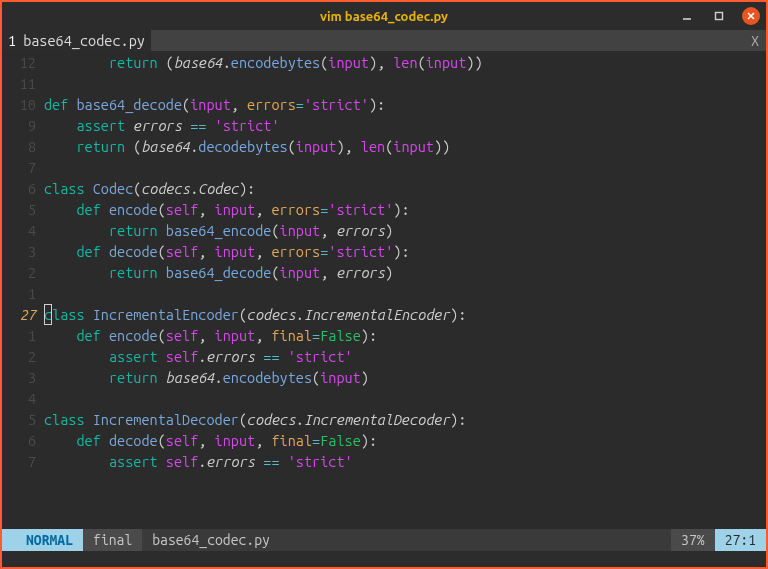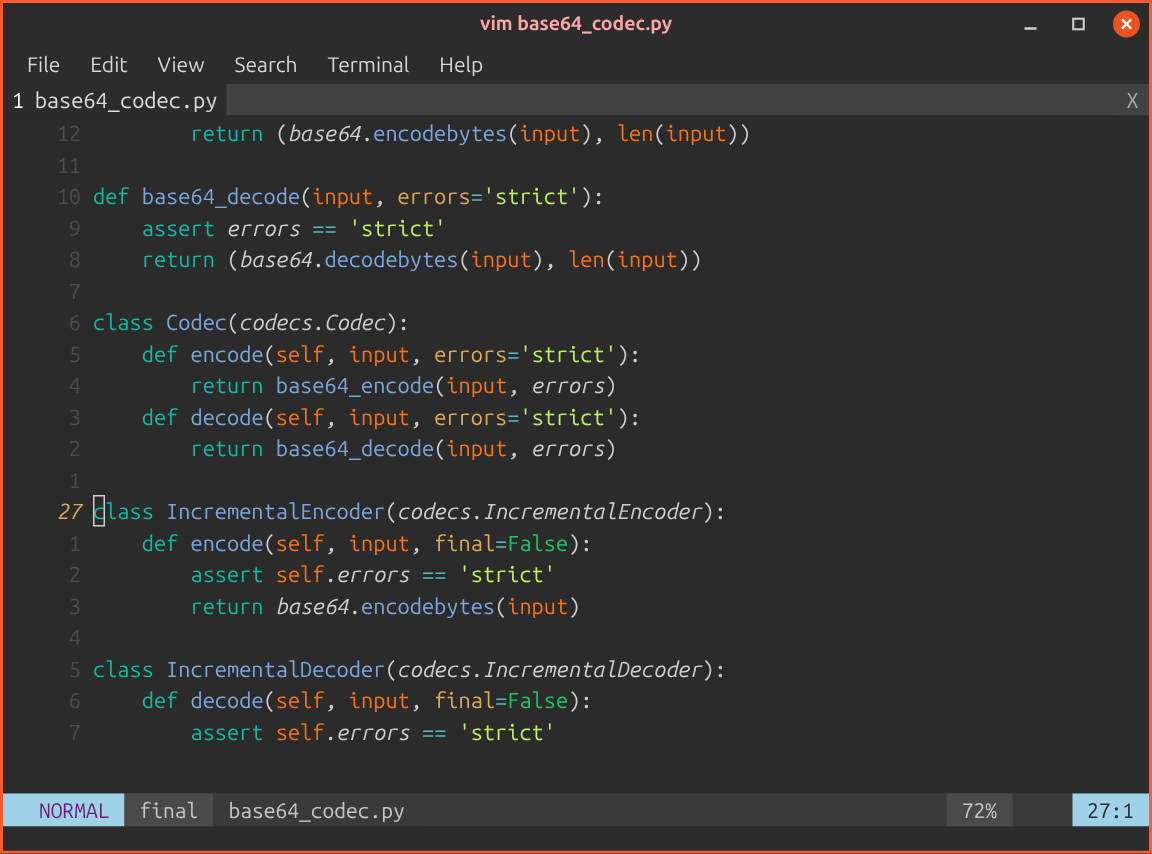--- a/index.html
+++ b/index.html
@@ -22,21 +22,21 @@
       height: 28px;
       background: #2c2c2c;
       display: flex;
       align-items: center;
       position: relative;
     }
     .title {
       position: absolute;
       left: 0; right: 0;
       text-align: center;
-      color: #fca5a5;
+      color: #eab308;
       font-family: Ubuntu, sans-serif;
       font-size: 13px;
       font-weight: bold;
     }
     .winctrl {
       position: absolute;
       right: 6px;
       display: flex;
       gap: 14px;
       align-items: center;
@@ -74,59 +74,59 @@
       display:flex; align-items:center; justify-content:center;
     }
     .editor {
       flex: 1;
       background: #2b2b2b;
       line-height: 21px;
       white-space: pre;
       overflow: hidden;
       padding-top: 1px;
     }
-    .line { display: flex; height: 21px; padding-left: 18px; }
+    .line { display: flex; height: 21px; }
     .gutter {
       width: 42px;
       text-align: right;
       padding-right: 8px;
       color: #4a4a4a;
     }
     .line.abs .gutter { color: #e0a85a; font-style: italic; }
     .code { flex:1; color: #cfcfcf; }
     .cursorbox {
       display:inline-block;
       outline: 1px solid #cfcfcf;
       outline-offset: -1px;
     }
     .kw   { color: #14b8a6; }  
     .fn   { color: #7aa7dd; }  
     .id   { color: #cfcfcf; font-style: italic; }
-    .param{ color: #f97316; }  
-    .str  { color: #bef264; }
+    .param{ color: #d946ef; }  
+    .str  { color: #d946ef; }
     .bool { color: #22c55e; }
     .punc { color: #cfcfcf; }
     .op   { color: #56b9c7; }
     .dot  { color: #cfcfcf; }
     .kwarg{ color: #e0a85a; }
     .statusline {
       height: 22px;
       background: #3a3a3a;
       display: flex;
       align-items: stretch;
       color: #c7c7c7;
       font-size: 14px;
     }
     .sseg { display:flex; align-items:center; padding: 0 10px; }
-    .smode { background: #9dd2e8; color: #701a75; font-weight: normal; padding-left: 24px; }
+    .smode { background: #9dd2e8; color: #0369a1; font-weight: bold; padding-left: 24px; }
     .sbranch { background: #4a4a4a; }
     .sfile { background: #3a3a3a; flex:0 0 auto; }
     .sfill { flex: 1; }
     .spct { background: #4a4a4a; }
-    .spos { background: #9dd2e8; color: #2b2b2b; margin-left: 40px; }
+    .spos { background: #9dd2e8; color: #2b2b2b; }
     .bottompad { height: 16px; background: #2c2c2c; }
   </style>
 </head>
 <body>
 
 <div class="window">
 
   <div class="titlebar">
     <div class="title">vim base64_codec.py</div>
     <div class="winctrl">
@@ -142,43 +142,35 @@
       </div>
       <div class="winbtn close">
         <svg width="10" height="10" viewBox="0 0 10 10">
             <line x1="2" y1="2" x2="8" y2="8" stroke="#fff" stroke-width="1.6"></line>
             <line x1="8" y1="2" x2="2" y2="8" stroke="#fff" stroke-width="1.6"></line>
           </svg>
       </div>
     </div>
   </div>
 
-  <div class="menubar">
-    <div class="menuitem">File</div>
-    <div class="menuitem">Edit</div>
-    <div class="menuitem">View</div>
-    <div class="menuitem">Search</div>
-    <div class="menuitem">Terminal</div>
-    <div class="menuitem">Help</div>
-  </div>
 
   <div class="tabline">
     <div class="vimtab">
       <span class="n">1</span>
       <span>base64_codec.py</span>
     </div>
     <div class="tabfill"></div>
     <div class="tabclose">X</div>
   </div>
 
   <div class="editor" id="editor"><div class="line"><div class="gutter">12</div><div class="code"><span>        </span><span class="kw">return</span><span> </span><span class="punc">(</span><span class="id">base64</span><span class="dot">.</span><span class="fn">encodebytes</span><span class="punc">(</span><span class="param">input</span><span class="punc">), </span><span class="param">len</span><span class="punc">(</span><span class="param">input</span><span class="punc">))</span></div></div><div class="line"><div class="gutter">11</div><div class="code"></div></div><div class="line"><div class="gutter">10</div><div class="code"><span class="kw">def</span><span> </span><span class="fn">base64_decode</span><span class="punc">(</span><span class="param">input</span><span class="punc">, </span><span class="kwarg">errors</span><span class="op">=</span><span class="str">'strict'</span><span class="punc">):</span></div></div><div class="line"><div class="gutter">9</div><div class="code"><span>    </span><span class="kw">assert</span><span> </span><span class="id">errors</span><span> </span><span class="op">==</span><span> </span><span class="str">'strict'</span></div></div><div class="line"><div class="gutter">8</div><div class="code"><span>    </span><span class="kw">return</span><span> </span><span class="punc">(</span><span class="id">base64</span><span class="dot">.</span><span class="fn">decodebytes</span><span class="punc">(</span><span class="param">input</span><span class="punc">), </span><span class="param">len</span><span class="punc">(</span><span class="param">input</span><span class="punc">))</span></div></div><div class="line"><div class="gutter">7</div><div class="code"></div></div><div class="line"><div class="gutter">6</div><div class="code"><span class="kw">class</span><span> </span><span class="fn">Codec</span><span class="punc">(</span><span class="id">codecs</span><span class="dot">.</span><span class="id">Codec</span><span class="punc">):</span></div></div><div class="line"><div class="gutter">5</div><div class="code"><span>    </span><span class="kw">def</span><span> </span><span class="fn">encode</span><span class="punc">(</span><span class="param">self</span><span class="punc">, </span><span class="param">input</span><span class="punc">, </span><span class="kwarg">errors</span><span class="op">=</span><span class="str">'strict'</span><span class="punc">):</span></div></div><div class="line"><div class="gutter">4</div><div class="code"><span>        </span><span class="kw">return</span><span> </span><span class="fn">base64_encode</span><span class="punc">(</span><span class="param">input</span><span class="punc">, </span><span class="id">errors</span><span class="punc">)</span></div></div><div class="line"><div class="gutter">3</div><div class="code"><span>    </span><span class="kw">def</span><span> </span><span class="fn">decode</span><span class="punc">(</span><span class="param">self</span><span class="punc">, </span><span class="param">input</span><span class="punc">, </span><span class="kwarg">errors</span><span class="op">=</span><span class="str">'strict'</span><span class="punc">):</span></div></div><div class="line"><div class="gutter">2</div><div class="code"><span>        </span><span class="kw">return</span><span> </span><span class="fn">base64_decode</span><span class="punc">(</span><span class="param">input</span><span class="punc">, </span><span class="id">errors</span><span class="punc">)</span></div></div><div class="line"><div class="gutter">1</div><div class="code"></div></div><div class="line abs"><div class="gutter">27</div><div class="code"><span class="cursorbox kw">c</span><span class="kw">lass</span><span> </span><span class="fn">IncrementalEncoder</span><span class="punc">(</span><span class="id">codecs</span><span class="dot">.</span><span class="id">IncrementalEncoder</span><span class="punc">):</span></div></div><div class="line"><div class="gutter">1</div><div class="code"><span>    </span><span class="kw">def</span><span> </span><span class="fn">encode</span><span class="punc">(</span><span class="param">self</span><span class="punc">, </span><span class="param">input</span><span class="punc">, </span><span class="kwarg">final</span><span class="op">=</span><span class="bool">False</span><span class="punc">):</span></div></div><div class="line"><div class="gutter">2</div><div class="code"><span>        </span><span class="kw">assert</span><span> </span><span class="param">self</span><span class="dot">.</span><span class="id">errors</span><span> </span><span class="op">==</span><span> </span><span class="str">'strict'</span></div></div><div class="line"><div class="gutter">3</div><div class="code"><span>        </span><span class="kw">return</span><span> </span><span class="id">base64</span><span class="dot">.</span><span class="fn">encodebytes</span><span class="punc">(</span><span class="param">input</span><span class="punc">)</span></div></div><div class="line"><div class="gutter">4</div><div class="code"></div></div><div class="line"><div class="gutter">5</div><div class="code"><span class="kw">class</span><span> </span><span class="fn">IncrementalDecoder</span><span class="punc">(</span><span class="id">codecs</span><span class="dot">.</span><span class="id">IncrementalDecoder</span><span class="punc">):</span></div></div><div class="line"><div class="gutter">6</div><div class="code"><span>    </span><span class="kw">def</span><span> </span><span class="fn">decode</span><span class="punc">(</span><span class="param">self</span><span class="punc">, </span><span class="param">input</span><span class="punc">, </span><span class="kwarg">final</span><span class="op">=</span><span class="bool">False</span><span class="punc">):</span></div></div><div class="line"><div class="gutter">7</div><div class="code"><span>        </span><span class="kw">assert</span><span> </span><span class="param">self</span><span class="dot">.</span><span class="id">errors</span><span> </span><span class="op">==</span><span> </span><span class="str">'strict'</span></div></div></div>
 
   <div class="statusline">
     <div class="sseg smode">NORMAL</div>
     <div class="sseg sbranch">final</div>
     <div class="sseg sfile">base64_codec.py</div>
     <div class="sfill"></div>
-    <div class="sseg spct">72%</div>
+    <div class="sseg spct">37%</div>
     <div class="sseg spos">27:1</div>
   </div>
 
   <div class="bottompad"></div>
 </div>
 
 </body></html>

